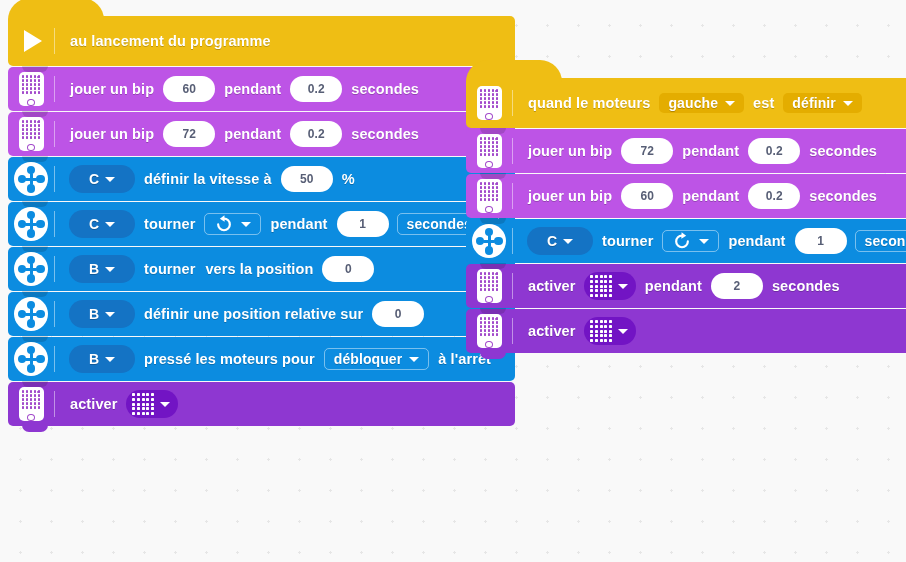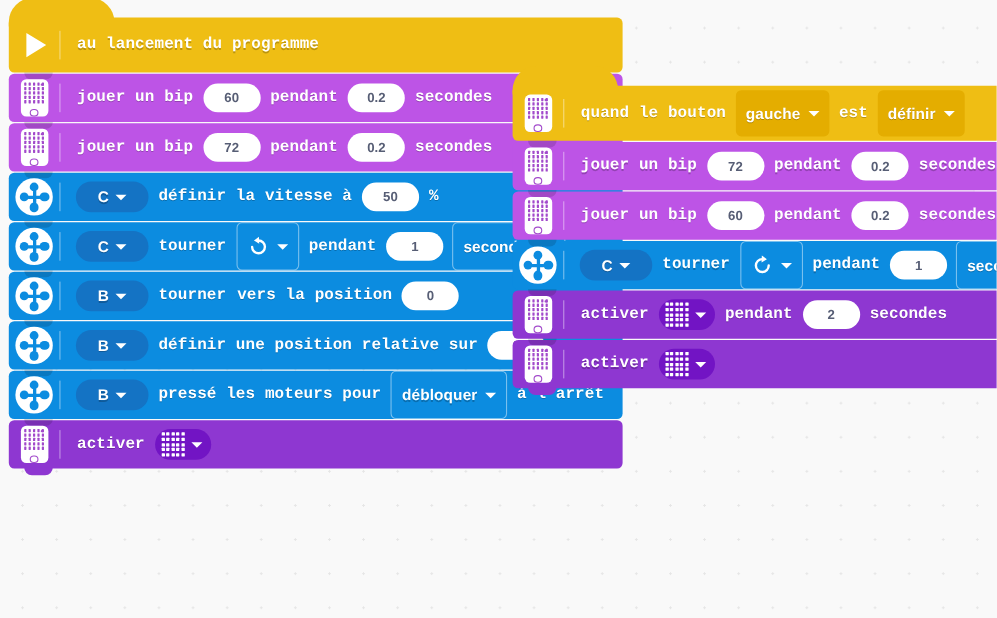--- a/index.html
+++ b/index.html
@@ -109,39 +109,39 @@
     background:#0C8CE0;border-radius:1px;
   }
   .motor-icon b.h{left:11px;top:15.5px;width:12px;height:3px;}
   .play-tri{
     width:0;height:0;border-left:18px solid #fff;
     border-top:11px solid transparent;border-bottom:11px solid transparent;
     margin-left:4px;
   }
 
   
-  .lbl{margin:4px 5px;font-family:Liberation Mono, monospace;}
+  .lbl{margin:4px 5px;}
   .num{
     background:#fff;color:#575E75;
     border-radius:14px;min-width:34px;height:26px;
     display:inline-flex;align-items:center;justify-content:center;
     padding:0 9px;font-size:12px;font-weight:bold;
     margin:0 4px;text-shadow:none;
   }
   .pill{
     border-radius:14px;height:28px;
     display:inline-flex;align-items:center;justify-content:center;
     padding:0 10px;font-size:14px;font-weight:bold;margin:0 4px;
     color:#fff;
   }
   .pill.port{background:#1473C4;min-width:46px;}
   .pill.led{background:#7214C4;padding:0 8px 0 6px;gap:6px;}
   .sel{
     border:1px solid rgba(255,255,255,.45);
-    border-radius:5px;height:42px;
+    border-radius:5px;height:20px;
     display:inline-flex;align-items:center;justify-content:center;
     padding:0 9px;gap:7px;font-size:14px;font-weight:bold;margin:0 4px;
   }
   .sel.yellowf{background:#E4AD00;border:none;}
   .caret{
     width:0;height:0;border-left:5px solid transparent;
     border-right:5px solid transparent;border-top:5.5px solid #fff;
     display:inline-block;
   }
   .led-mini{
@@ -463,21 +463,21 @@
               <i></i>
               <i></i>
               <i></i>
               <i></i>
               <i></i>
             </span>
             <span class="mb-circle"></span>
           </span>
         </div>
         <div class="divider"></div>
-        <span class="lbl">quand le bouton</span>
+        <span class="lbl">quand le moteurs</span>
         <span class="sel yellowf">
           <span>gauche</span>
           <span class="caret"></span>
         </span>
         <span class="lbl">est</span>
         <span class="sel yellowf">
           <span>définir</span>
           <span class="caret"></span>
         </span>
       </div>

